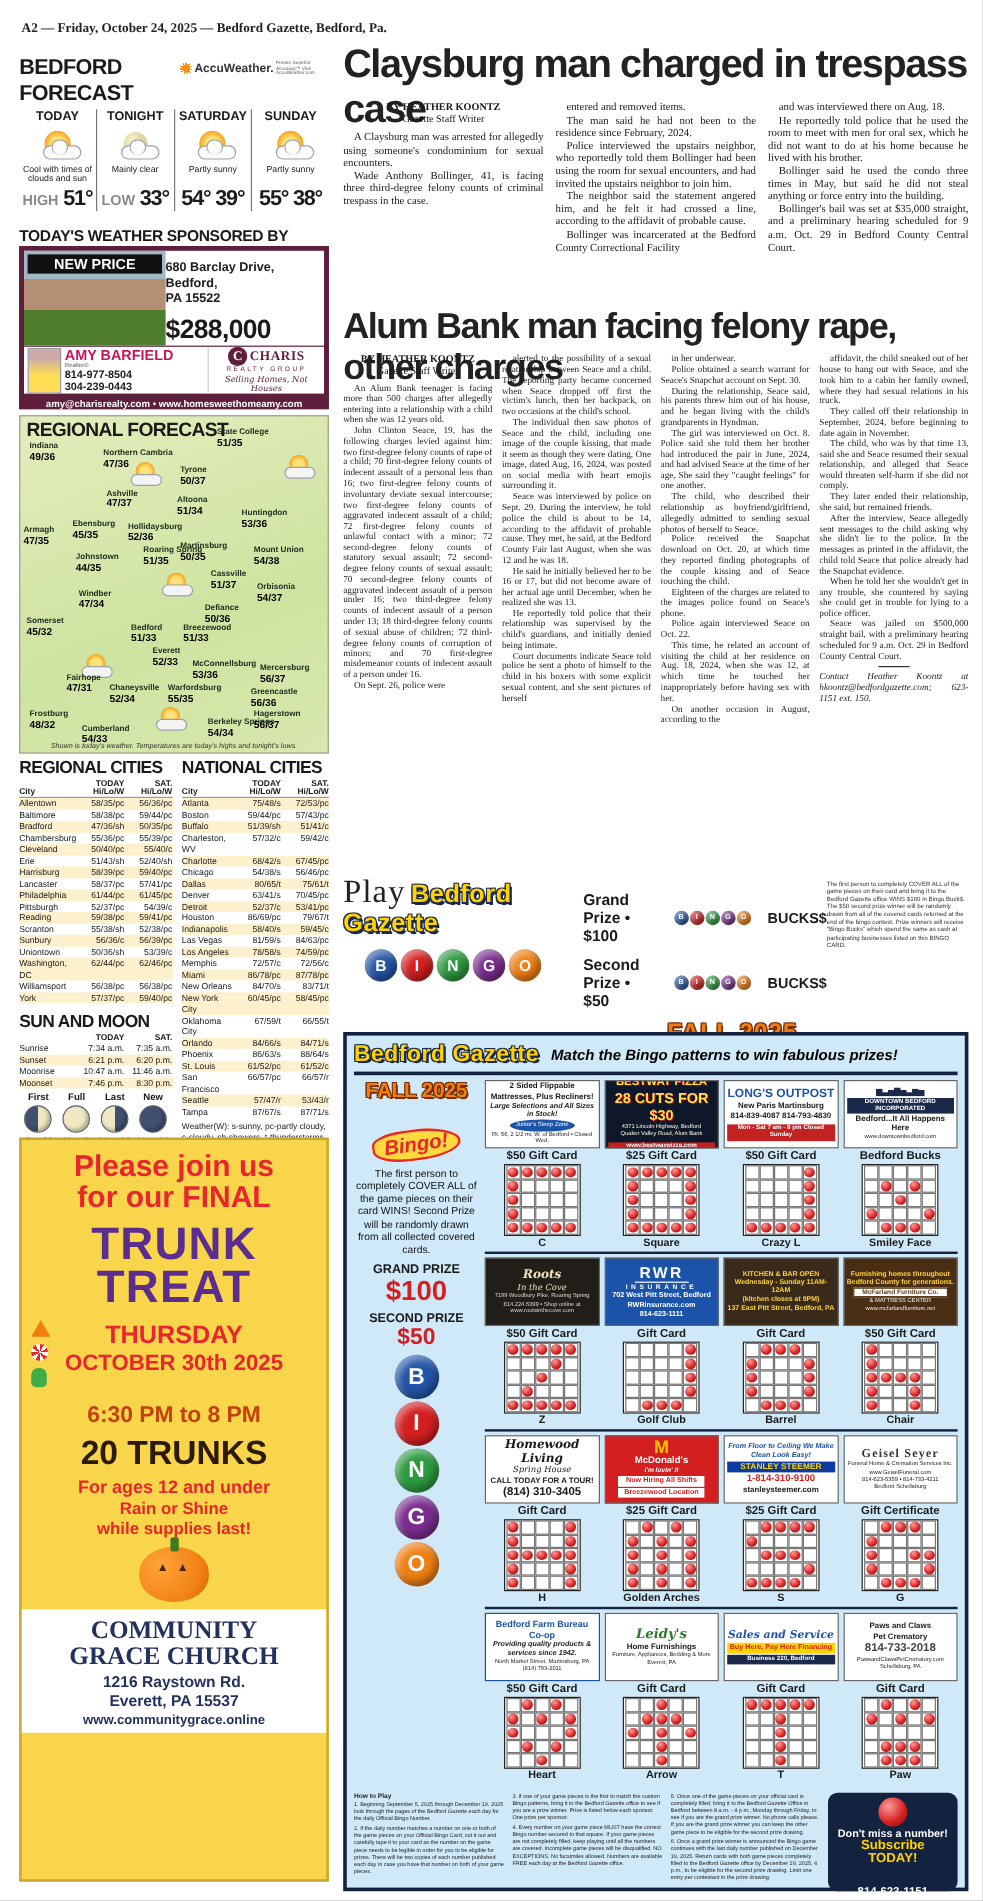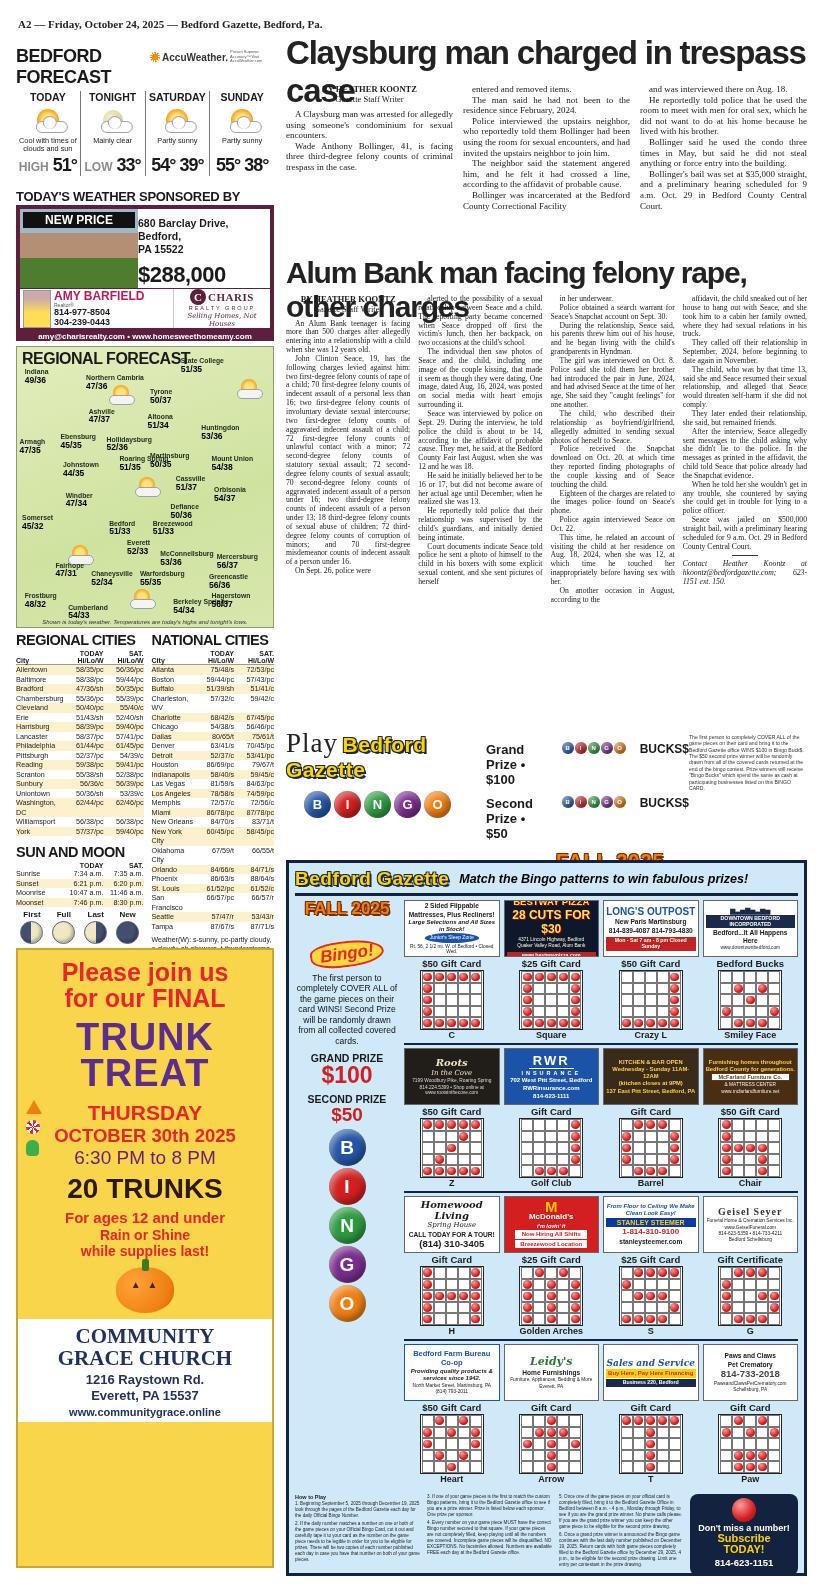--- a/index.html
+++ b/index.html
@@ -82,21 +82,21 @@
 .ph-last{background:linear-gradient(90deg,#efe8c2 50%,#425070 50%)}
 .ph-new{background:#425070}
 
 .trunk{position:absolute;left:16px;top:948px;width:258px;height:620px;box-sizing:border-box;background:#f8d54a;border:2px solid #caa52f;text-align:center;overflow:hidden}
 .tr-intro{color:#e8262d;font-size:25px;font-weight:800;line-height:1.02;margin-top:10px}
 .tr-word1{color:#5b2d8e;font-size:38px;font-weight:900;letter-spacing:1px;line-height:.95;margin-top:8px}
 .tr-word2{color:#f07f13;font-size:26px;font-weight:900;line-height:1}
 .tr-word3{color:#5b2d8e;font-size:38px;font-weight:900;letter-spacing:1px;line-height:.95}
 .tr-day{color:#e8262d;font-size:21px;font-weight:900;margin-top:10px}
 .tr-date{color:#e8262d;font-size:18.5px;font-weight:900}
-.tr-time{color:#701a75;font-size:19px;font-weight:400;margin-top:0}
+.tr-time{color:#c2410c;font-size:19px;font-weight:700;margin-top:22px}
 .tr-trunks{color:#2a1a06;font-size:28px;font-weight:900;margin-top:4px}
 .tr-ages{color:#e8262d;font-size:15px;font-weight:800;margin-top:4px}
 .tr-rain{color:#e8262d;font-size:14px;font-weight:800;line-height:1.1;margin-top:2px}
 .pumpkin{width:58px;height:46px;margin:8px auto 4px;background:radial-gradient(circle at 30% 35%,#ffa437,#f07f13 70%,#c65f08);border-radius:50%/46%;position:relative}
 .pumpkin:before{content:"";position:absolute;top:-8px;left:26px;width:7px;height:12px;background:#3f7a1f;border-radius:2px}
 .pumpkin:after{content:"▲ ▲";position:absolute;left:0;right:0;top:12px;color:#4a2306;font-size:10px;letter-spacing:2px}
 .candy{position:absolute;left:8px;top:150px;display:flex;flex-direction:column;gap:6px}
 .ccorn{width:0;height:0;border-left:8px solid transparent;border-right:8px solid transparent;border-bottom:14px solid #f07f13;position:relative}
 .lolli{width:14px;height:14px;border-radius:50%;background:repeating-conic-gradient(#e8262d 0 30deg,#fff 30deg 60deg)}
 .gummy{width:13px;height:16px;border-radius:6px 6px 4px 4px;background:#3fae49}
@@ -121,21 +121,21 @@
 .bh{position:absolute;left:286px;top:728px;width:521px;height:128px;display:flex}
 .bh-left{width:200px}
 .bh-play{font-family:"Liberation Serif",serif;font-size:27px;letter-spacing:1px;color:#222}
 .bubble{font-weight:900;color:#ffd200;text-shadow:-1px -1px 0 #1b2a4a,1px -1px 0 #1b2a4a,-1px 1px 0 #1b2a4a,1px 1px 0 #1b2a4a,2px 2px 0 #1b2a4a}
 .obubble{font-weight:900;color:#f07f13;text-shadow:-1px -1px 0 #7a2d00,1px -1px 0 #7a2d00,-1px 1px 0 #7a2d00,1.5px 1.5px 0 #7a2d00}
 .bh-logo{font-size:21px;letter-spacing:.5px;line-height:1}
 .ballrow{display:flex;gap:3px;margin:10px 0 0 18px}
 .ball{border-radius:50%;color:#fff;font-weight:900;display:flex;align-items:center;justify-content:center;box-shadow:inset -3px -4px 6px rgba(0,0,0,.35),inset 3px 4px 6px rgba(255,255,255,.45)}
 .ballrow .ball{width:27px;height:27px;font-size:13px}
 .bh-mid{flex:1;padding-top:14px}
-.prizeline{display:flex;gap:14px;margin-bottom:9px}
+.prizeline{display:flex;align-items:center;gap:14px;margin-bottom:9px}
 .prizetext{font-size:13px;font-weight:900}
 .miniballs{display:flex;gap:1px}
 .miniballs .ball{width:12px;height:12px;font-size:6px}
 .bucks{font-size:12px;font-weight:900}
 .fall{font-size:20px;letter-spacing:1px;margin-left:70px}
 .bh-fine{width:118px;font-size:5.1px;line-height:1.25;color:#333;padding-top:6px}
 
 .card{position:absolute;left:286px;top:860px;width:521px;height:716px;box-sizing:border-box;background:#cfe9f8;border:3px solid #13233f;padding:5px 6px}
 .card-band{display:flex;align-items:center;gap:10px;border-bottom:3px solid #13233f;padding-bottom:3px}
 .card-logo{font-size:19px;letter-spacing:.5px}
@@ -207,21 +207,21 @@
 
 .howto{display:flex;gap:6px;margin-top:4px}
 .howto-cols{flex:1;column-count:3;column-gap:7px;font-size:4.6px;line-height:1.3;color:#222;text-align:left;height:84px;overflow:hidden}
 .howto-cols p{margin:0 0 2px}
 .howto-title{font-weight:900;font-size:5.5px}
 .subbox{width:108px;height:82px;background:#13233f;border-radius:8px;color:#fff;text-align:center;position:relative;padding-top:4px;box-sizing:border-box}
 .subball{width:24px;height:24px;border-radius:50%;margin:0 auto;background:radial-gradient(circle at 35% 30%,#ff9a9a,#d31f1f 60%,#8f0f0f)}
 .sub1{font-size:9px;font-weight:900;line-height:1.05;margin-top:2px}
 .sub2{color:#ffd200;font-size:11px;font-weight:900;line-height:1}
 .sub3{color:#ffd200;font-size:11px;font-weight:900;line-height:1}
-.subph{font-size:9.5px;font-weight:900;margin-top:2px}
+.subph{font-size:9.5px;font-weight:900;margin-top:16px}
 </style>
 </head>
 <body>
 
 <div class="page">
 
   <div class="masthead">A2 — Friday, October 24, 2025 — Bedford Gazette, Bedford, Pa.</div>
 
   <div class="fc">
     <div class="fc-titlerow">

